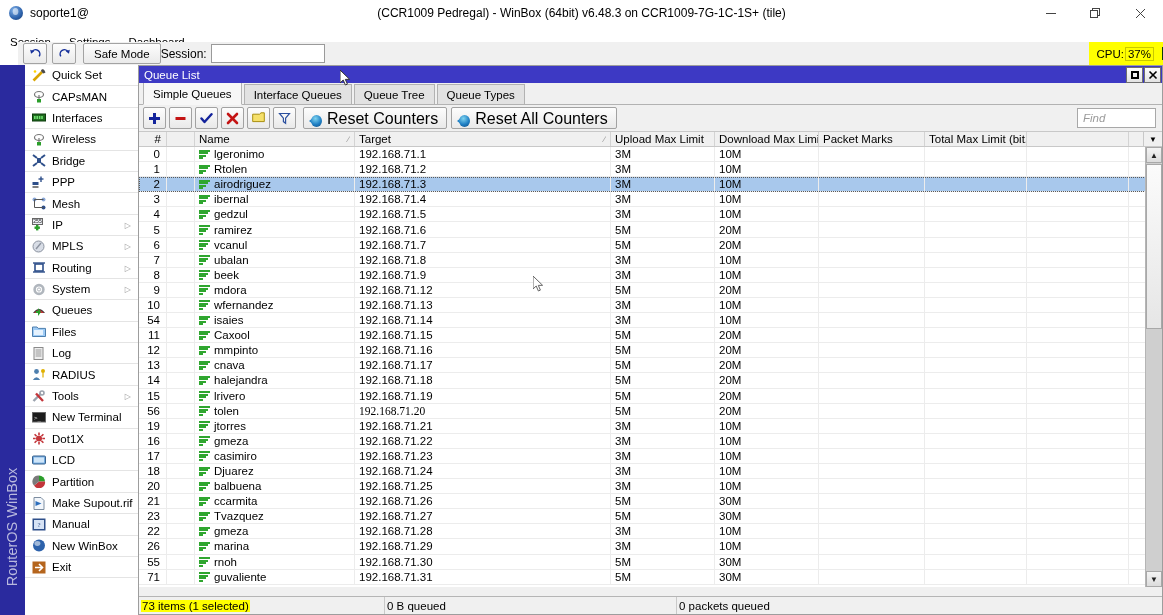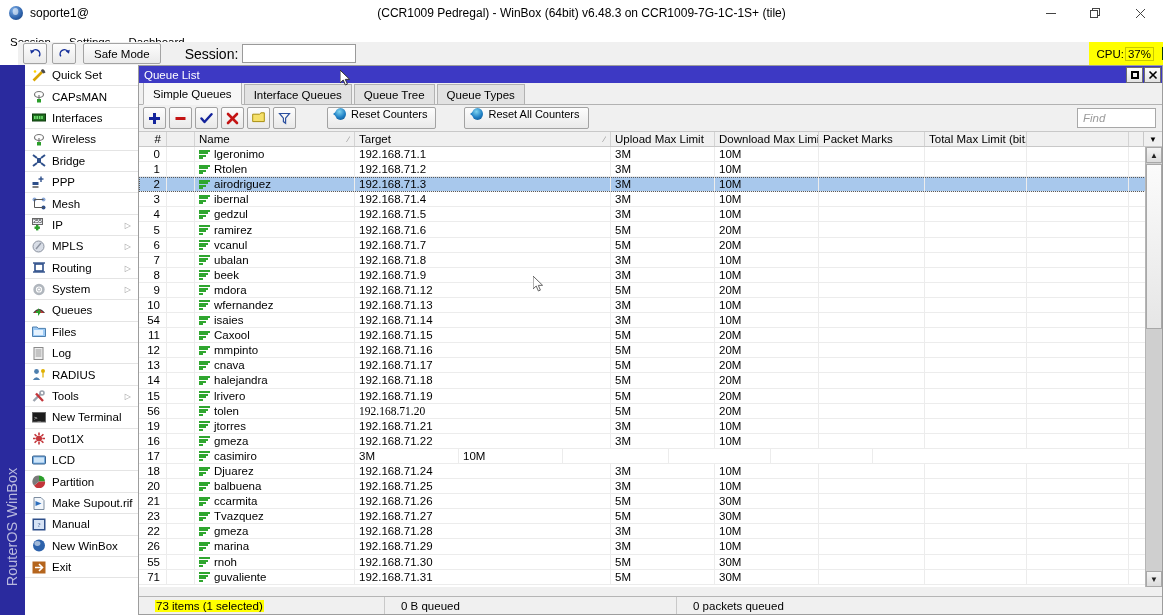--- a/index.html
+++ b/index.html
@@ -81,21 +81,21 @@
     display: flex; align-items: center; justify-content: center;
     color: #0a1f6e; font-size: 12px;
   }
   .tb-safe {
     height: 19px; margin-left: 7px; padding: 0 10px;
     background: linear-gradient(#fdfdfd, #eaeaea);
     border: 1px solid #a3a3a3; border-radius: 2px;
     display: flex; align-items: center; justify-content: center;
     font-size: 11.5px; color: #000;
   }
-  .tb-session-lbl { margin-left: 24px; font-size: 14px; }
+  .tb-session-lbl { font-size: 12px; }
   .tb-session-input {
     margin-left: 4px; width: 108px; height: 15px;
     background: #fff; border: 1px solid #9a9a9a;
   }
   .cpu-box {
     position: absolute; right: 0; top: 0; height: 23px;
     background: #ffff00;
     display: flex; align-items: center;
     padding: 0 6px 0 7px;
     font-size: 11.5px; color: #000;
@@ -212,22 +212,22 @@
   .qt-sq {
     width: 21px; height: 20px; margin-right: 3px;
     background: linear-gradient(#fdfdfd, #e9e9e9);
     border: 1px solid #a2a2a2; border-radius: 2px;
     display: flex; align-items: center; justify-content: center;
   }
   .qt-wide {
     height: 20px; padding: 0 8px 0 5px; margin-right: 4px;
     background: linear-gradient(#fdfdfd, #e9e9e9);
     border: 1px solid #a2a2a2; border-radius: 2px;
-    display: flex; align-items: flex-start;
-    font-size: 11px; gap: 5px; margin-left: 24px;
+    display: flex; align-items: flex-end;
+    font-size: 16px; gap: 5px;
   }
   .qt-gap { width: 4px; }
   .find-box {
     position: absolute; right: 6px; top: 3px;
     width: 72px; height: 18px;
     background: #ffffff; border: 1px solid #a8a8a8;
     display: flex; align-items: center; padding-left: 5px;
     color: #9a9a9a; font-style: italic; font-size: 11.5px;
   }
 
@@ -344,21 +344,21 @@
   .statusbar {
     position: absolute; left: 0; right: 0; bottom: 0;
     height: 18px; background: #f0f0f0;
     border-top: 1px solid #b5b5b5;
     display: flex; align-items: center;
     font-size: 11.5px;
     box-sizing: border-box;
   }
   .sb-seg {
     height: 100%; display: flex; align-items: center;
-    padding-left: 16px; box-sizing: border-box;
+    padding-left: 2px; box-sizing: border-box;
     border-right: 1px solid #c9c9c9;
   }
   .sb-seg.hl span { background: #ffff00; padding: 0 1px; }
 
   .cursor {
     position: absolute;
     width: 12px; height: 18px;
     pointer-events: none;
   }
 </style>
@@ -1064,20 +1064,21 @@
           <div class="td" style="width: 102px;"></div>
           <div class="td" style="width: 102px;"></div>
         </div>
         <div class="trow">
           <div class="td num" style="width: 28px;">17</div>
           <div class="td" style="width: 28px;"></div>
           <div class="td" style="width: 160px;">
             <span class="qico"></span>
             <span>casimiro</span>
           </div>
+          <div class="td" style="width: 256px;">192.168.71.23</div>
           <div class="td" style="width: 104px;">3M</div>
           <div class="td" style="width: 104px;">10M</div>
           <div class="td" style="width: 106px;"></div>
           <div class="td" style="width: 102px;"></div>
           <div class="td" style="width: 102px;"></div>
         </div>
         <div class="trow">
           <div class="td num" style="width: 28px;">18</div>
           <div class="td" style="width: 28px;"></div>
           <div class="td" style="width: 160px;">

